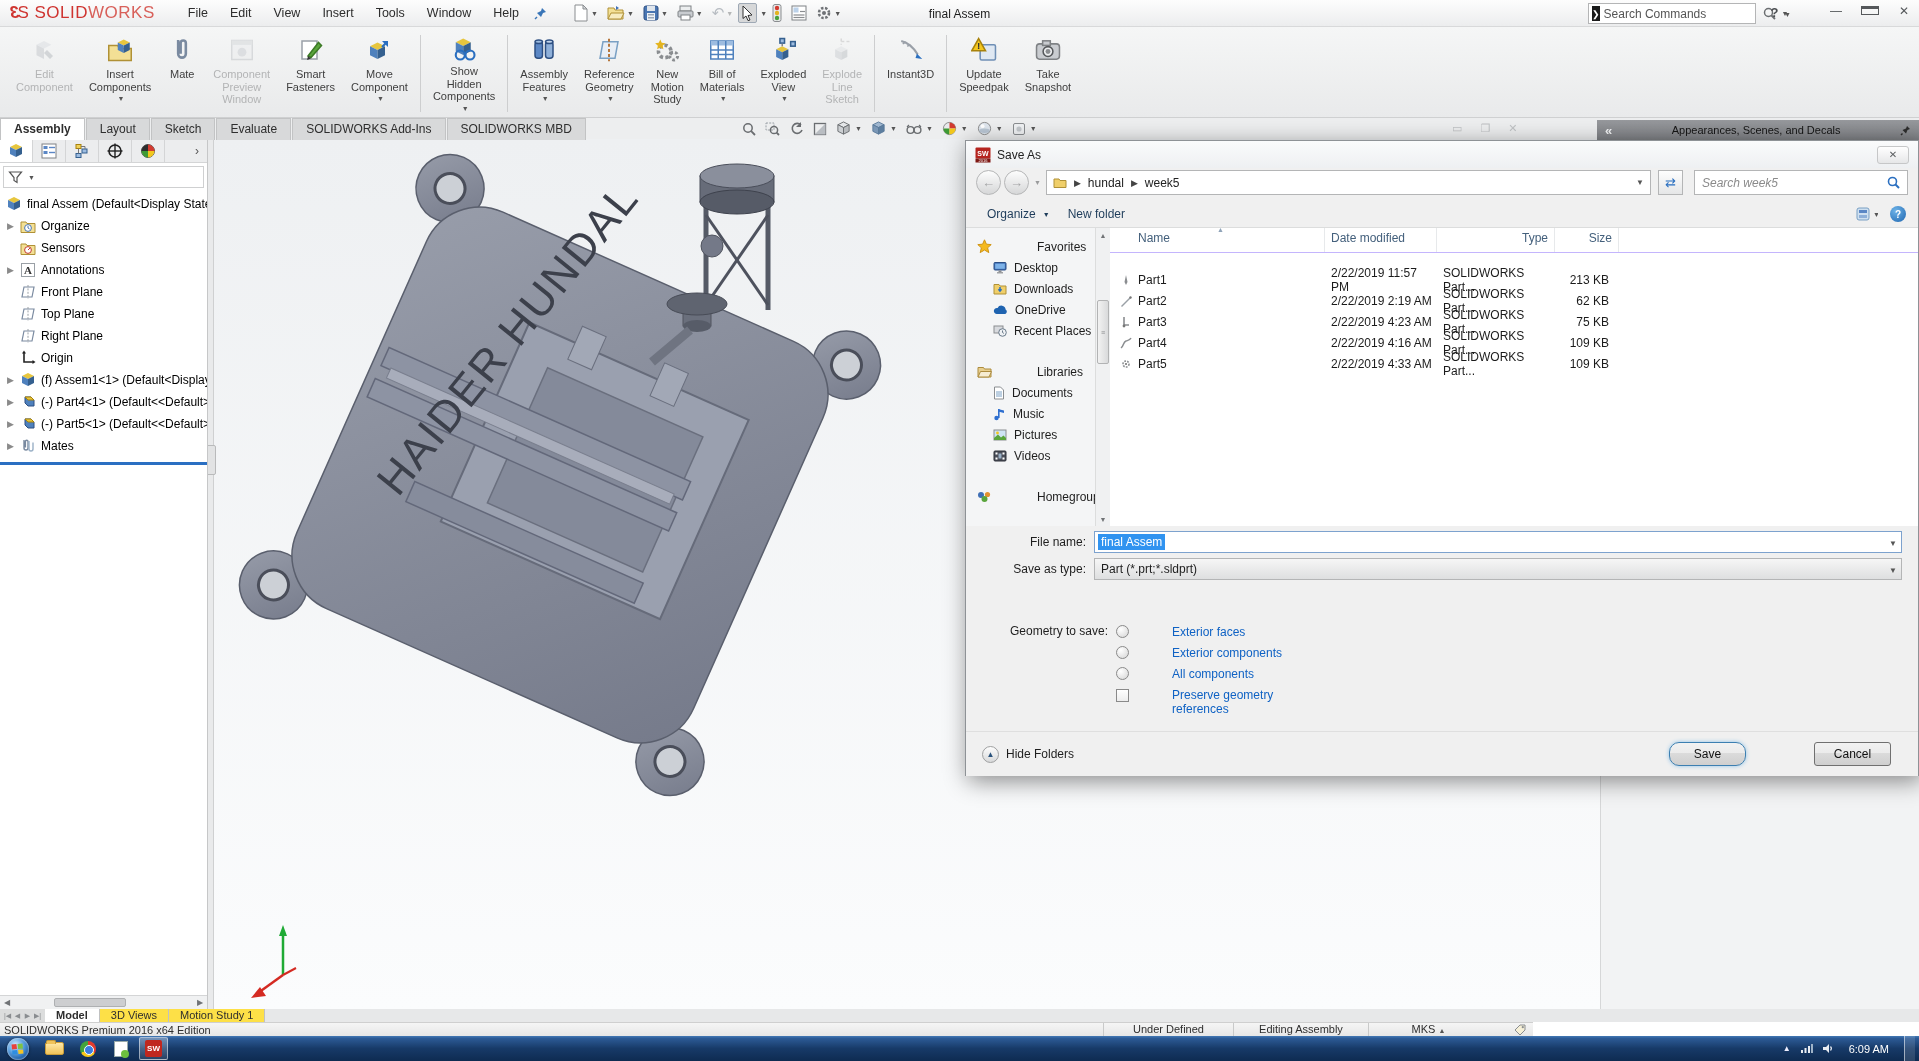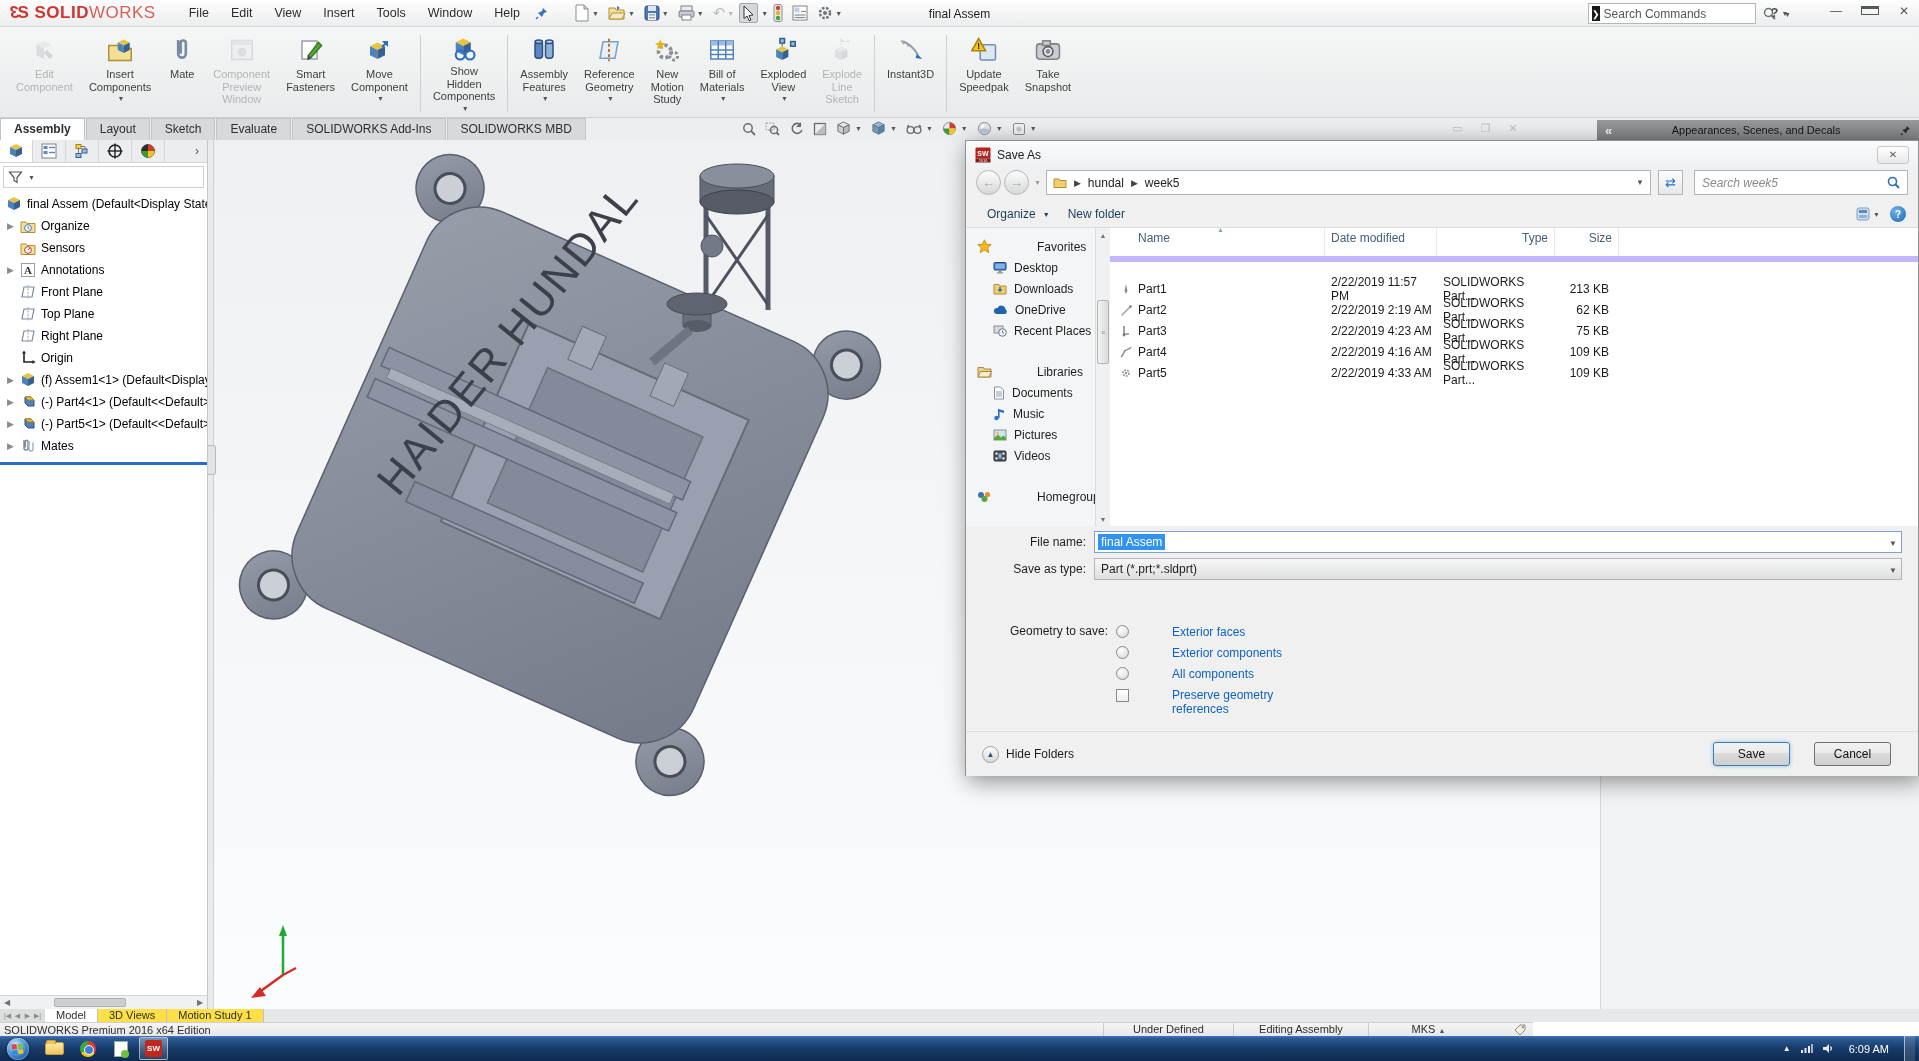--- a/index.html
+++ b/index.html
@@ -3,21 +3,21 @@
 <meta charset="utf-8">
 <style>
 *{margin:0;padding:0;box-sizing:border-box;}
 html,body{width:1919px;height:1061px;}
 body{font-family:"Liberation Sans",sans-serif;font-size:12px;color:#222;background:#fff;overflow:hidden;position:relative;}
 svg{display:block;}
 
 .titlebar{position:absolute;left:0;top:0;width:1919px;height:27px;background:linear-gradient(#fdfdfd,#ecedee);border-bottom:1px solid #d8d9da;display:flex;align-items:center;z-index:30;}
 .logo{padding-left:10px;font-size:17px;color:#cf3430;white-space:nowrap;}
 .logo .mark{display:inline-block;transform:scaleX(-1);font-weight:bold;font-style:italic;margin-right:-2px;}
-.logo .solid{font-weight:bold;letter-spacing:.5px;}
+.logo .solid{font-weight:normal;letter-spacing:.5px;}
 .logo .works{font-weight:normal;color:#d8605a;letter-spacing:.5px;}
 .menubar{display:flex;margin-left:22px;}
 .menu-item{padding:5px 11px;color:#2d2d2d;font-size:12.5px;}
 .pin-wrap{margin-left:4px;}
 .qat{display:flex;align-items:center;margin-left:22px;gap:1px;}
 .qat .grp{display:flex;align-items:center;padding:0 4px;}
 .dd{font-size:7px;color:#555;margin-left:2px;}
 .dd.dis{color:#b5b6b7;}
 .qat .pressed{background:#d7d8d9;border:1px solid #9fa9b5;border-radius:2px;padding:1px 2px;display:flex;align-items:center;}
 .doc-title{position:absolute;left:0;right:0;top:7px;text-align:center;font-size:12px;color:#1c1c1c;pointer-events:none;}
@@ -94,21 +94,21 @@
 .dnav{width:129px;padding:8px 0 0 7px;background:#f4f5f6;overflow:hidden;}
 .nrow{display:flex;align-items:center;gap:7px;height:21px;padding-left:20px;color:#1e1e1e;white-space:nowrap;}
 .nrow.sect{padding-left:4px;gap:45px;}
 .nrow svg{flex:none;}
 .gap{height:20px;}
 .dnav-scroll{width:15px;background:#f0f1f2;border-left:1px solid #dcdddd;display:flex;flex-direction:column;align-items:center;}
 .dnav-scroll .a{font-size:7px;color:#707376;height:14px;display:flex;align-items:center;}
 .dnav-scroll .tr{flex:1;width:100%;position:relative;}
 .dnav-scroll .hd{position:absolute;left:1px;top:58px;width:12px;height:64px;background:linear-gradient(90deg,#f2f2f2,#d9dadb);border:1px solid #b2b3b4;border-radius:2px;display:flex;align-items:center;justify-content:center;color:#8b8d8f;font-size:7px;letter-spacing:0;}
 .dlist{flex:1;display:flex;flex-direction:column;}
-.dcols{display:flex;height:34px;border-bottom:6px solid #c4b5fd;color:#44607c;}
+.dcols{display:flex;height:25px;border-bottom:1px solid #c4b5fd;color:#44607c;}
 .dcol{padding:3px 6px 0 6px;border-right:1px solid #e7e9eb;position:relative;}
 .dcol.c0{width:215px;padding-left:28px;}
 .dcol.c1{width:112px;}
 .dcol.c2{width:118px;text-align:right;}
 .dcol.c3{width:64px;text-align:right;}
 .dcol.blank{flex:1;border-right:none;}
 .sortmark{position:absolute;left:50%;top:-2px;font-size:7px;color:#8fa3b8;}
 .dspacer{height:16px;}
 .drow{display:flex;height:21px;align-items:center;color:#1b1b1b;}
 .drow .fcell{display:flex;align-items:center;gap:6px;width:215px;padding-left:10px;}
@@ -122,28 +122,28 @@
 .combo-arrow{position:absolute;right:4px;top:7px;font-size:8px;color:#555;}
 .stselect{flex:none;width:808px;height:22px;border:1px solid #b4b5b6;background:linear-gradient(#f6f6f6,#dedfe0);display:flex;align-items:center;padding-left:6px;position:relative;color:#1e1e1e;}
 .georow{display:flex;align-items:center;gap:7px;height:21px;}
 .radio{width:13px;height:13px;border:1px solid #8a8a8a;border-radius:50%;background:radial-gradient(circle at 35% 30%,#fff,#d5d5d5);flex:none;}
 .checkbox{width:13px;height:13px;border:1px solid #8a8a8a;background:linear-gradient(#fff,#ededed);flex:none;}
 .geolink{color:#0f62c4;margin-left:36px;}
 .dlg-foot{position:absolute;left:0;top:590px;width:100%;height:45px;background:#f0f0f0;border-top:1px solid #dfdfdf;display:flex;align-items:center;padding:0 16px;}
 .hidefolders{display:flex;align-items:center;gap:7px;color:#1e1e1e;}
 .circ-up{width:17px;height:17px;border-radius:50%;background:linear-gradient(#fdfdfd,#d8d9da);border:1px solid #9fa0a1;color:#29527c;font-size:8px;display:flex;align-items:center;justify-content:center;}
 .wbtn7{width:77px;height:24px;border:1px solid #707070;border-radius:3px;background:linear-gradient(#f2f2f2 0%,#ebebeb 45%,#dbdbdb 46%,#cfcfcf 100%);display:flex;align-items:center;justify-content:center;color:#111;}
-.wbtn7.save{border-color:#3c7fb1;box-shadow:0 0 4px #8fc3e8;position:absolute;left:747px;}
+.wbtn7.save{border-color:#3c7fb1;box-shadow:0 0 4px #8fc3e8;position:absolute;left:703px;border-radius:10px;}
 .wbtn7.cancel{position:absolute;left:848px;}
 
 .btabs{position:absolute;left:0;top:1009px;width:1919px;height:13px;background:#e7e8e9;display:flex;align-items:stretch;z-index:30;font-size:11px;}
 .bnav{display:flex;align-items:center;gap:1px;padding:0 3px;background:#dcdddd;}
 .bnav span{font-size:7px;color:#8a8d90;width:9px;text-align:center;}
 .btab{padding:0 11px;line-height:13px;background:#fde047;border-right:1px solid #c0c1c2;color:#2e2e2e;}
-.btab.active{background:#fff;font-weight:normal;}
+.btab.active{background:#fff;font-weight:bold;}
 .statusbar{position:absolute;left:0;top:1022px;width:1533px;height:14px;background:linear-gradient(#f5f5f5,#e7e7e7);border-top:1px solid #cfcfcf;font-size:11px;color:#2e2e2e;z-index:30;}
 .status-left{position:absolute;left:4px;top:1px;}
 .scell{position:absolute;top:0;height:14px;line-height:13px;text-align:center;border-left:1px solid #c9caca;}
 .tagicon{position:absolute;right:6px;top:1px;}
 .taskbar{position:absolute;left:0;top:1036px;width:1919px;height:25px;background:linear-gradient(#4379b5 0%,#2c5a95 10%,#173a68 50%,#0e2b51 100%);display:flex;align-items:center;z-index:40;}
 .orb{width:22px;height:22px;border-radius:50%;margin:0 9px 0 7px;background:radial-gradient(circle at 38% 32%,#d6ecff,#5aa0e0 40%,#1d5fa8 72%,#0a3c77);box-shadow:inset 0 0 2px #fff,0 0 3px rgba(0,0,0,.5);position:relative;}
 .orbflag{position:absolute;left:5px;top:6px;width:11px;height:10px;display:grid;grid-template-columns:1fr 1fr;grid-template-rows:1fr 1fr;gap:1px;transform:rotate(-6deg);}
 .orbflag i{display:block;}
 .tbicon{width:29px;height:23px;margin:0 2px;display:flex;align-items:center;justify-content:center;border-radius:2px;}
 .tbicon.active{background:linear-gradient(rgba(255,255,255,.34),rgba(255,255,255,.10));border:1px solid rgba(255,255,255,.5);}

